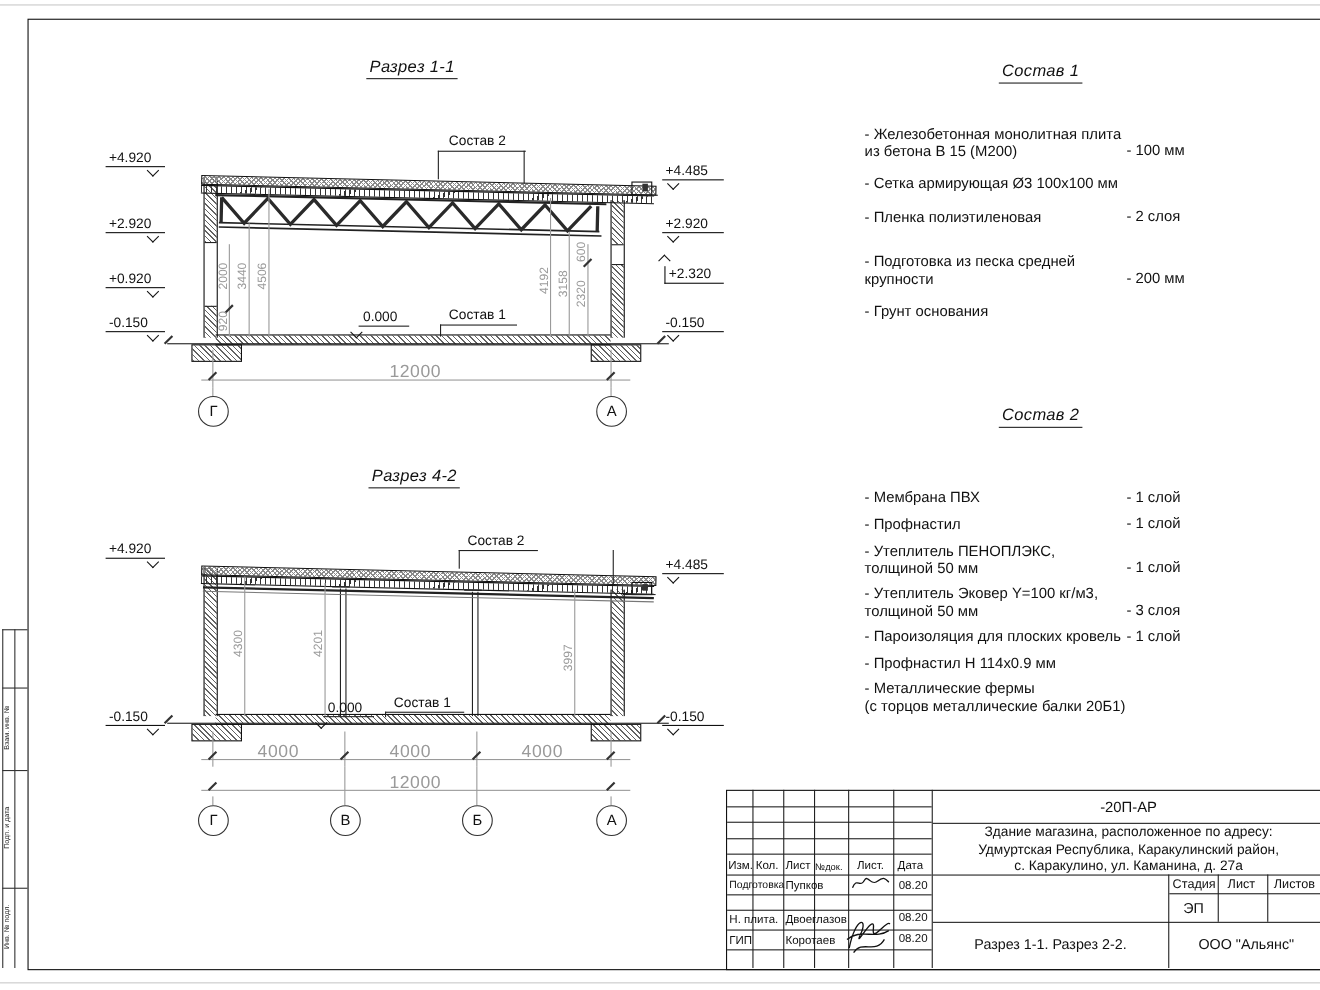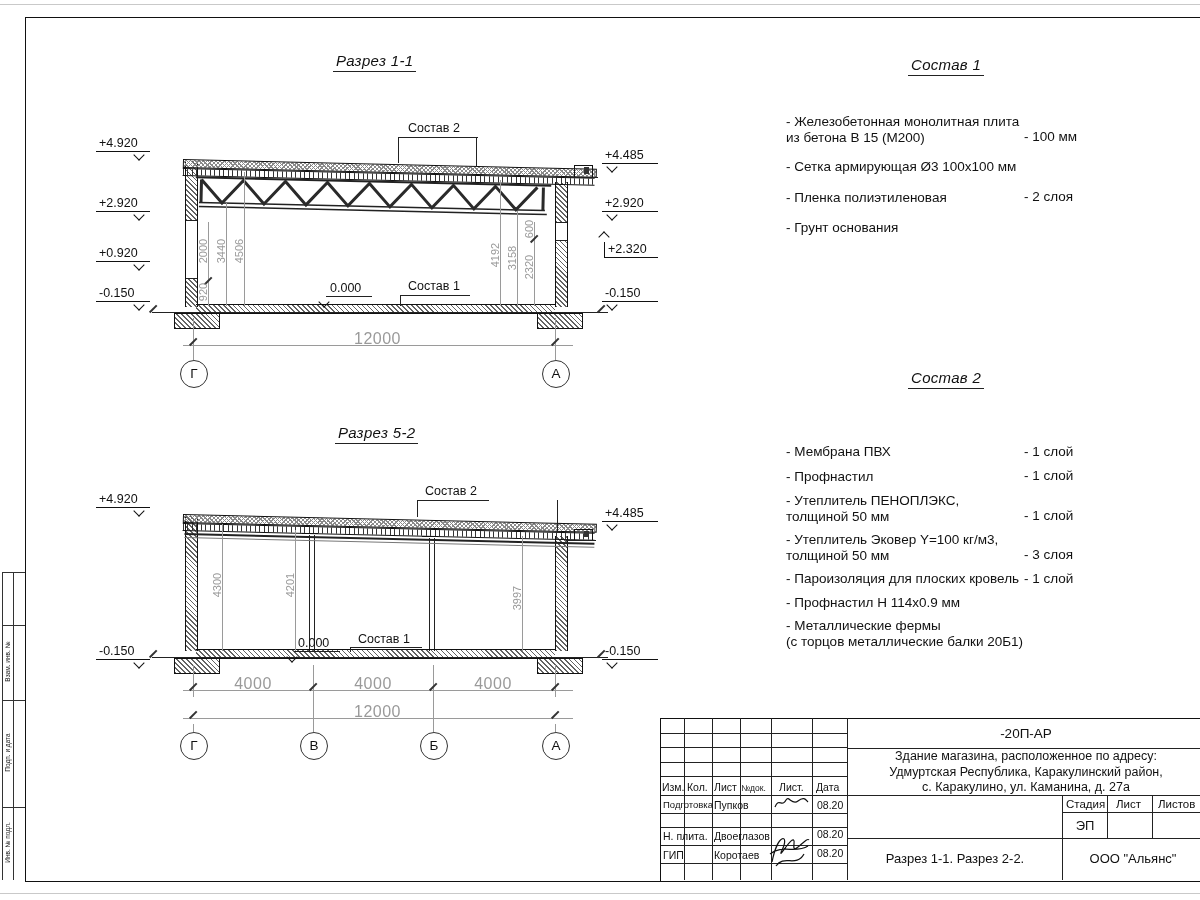--- a/index.html
+++ b/index.html
@@ -162,21 +162,21 @@
   <div class="tick" style="left:188px;top:341px"></div>
   <div class="tick" style="left:550px;top:341px"></div>
   <div class="hdim" style="left:354px;top:330px">12000</div>
   <div class="gvl" style="left:193px;top:352px;height:8px"></div>
   <div class="gvl" style="left:555px;top:352px;height:8px"></div>
   <div class="axisc" style="left:180px;top:360px">Г</div>
   <div class="axisc" style="left:542px;top:360px">А</div>
 </div>
 
 <div>
-  <div class="dtitle" style="left:335px;top:424px">Разрез 5-2</div>
+  <div class="dtitle" style="left:335px;top:424px">Разрез 4-2</div>
 
   <div class="lvl" style="left:96px;top:492px;width:54px">
       <span class="t">+4.920</span>
       <span class="vm" style="right:7px;top:15px"></span>
     </div>
   <div class="lvl" style="left:96px;top:644px;width:54px">
       <span class="t">-0.150</span>
       <span class="vm" style="right:7px;top:15px"></span>
     </div>
   <div class="lvl" style="left:602px;top:506px;width:56px">
@@ -256,21 +256,23 @@
   <div class="axisc" style="left:300px;top:732px">В</div>
   <div class="axisc" style="left:420px;top:732px">Б</div>
   <div class="axisc" style="left:542px;top:732px">А</div>
 </div>
 
 <div class="dtitle" style="left:908px;top:56px">Состав 1</div>
 <div class="comp" style="left:786px;top:114px">
   <div class="crow" style="margin-bottom:14px"><span class="nm">- Железобетонная  монолитная плита
 из бетона В 15 (М200)</span><span class="vv">- 100 мм</span></div>
   <div class="crow" style="margin-bottom:15px"><span class="nm">- Сетка армирующая Ø3 100х100 мм</span></div>
-  <div class="crow" style="margin-bottom:15px"><span class="nm">- Пленка полиэтиленовая</span><span class="vv">-  2 слоя</span></div>
+  <div class="crow" style="margin-bottom:25px"><span class="nm">- Пленка полиэтиленовая</span><span class="vv">-  2 слоя</span></div>
+  <div class="crow" style="margin-bottom:14px"><span class="nm">- Подготовка из песка средней
+крупности</span><span class="vv">- 200 мм</span></div>
   <div class="crow"><span class="nm">- Грунт основания</span></div>
 </div>
 
 <div class="dtitle" style="left:908px;top:369px">Состав 2</div>
 <div class="comp" style="left:786px;top:444px">
   <div class="crow" style="margin-bottom:9px"><span class="nm">- Мембрана ПВХ</span><span class="vv">- 1 слой</span></div>
   <div class="crow" style="margin-bottom:9px"><span class="nm">- Профнастил</span><span class="vv">- 1 слой</span></div>
   <div class="crow" style="margin-bottom:8px"><span class="nm">- Утеплитель ПЕНОПЛЭКС,
 толщиной 50 мм</span><span class="vv">- 1 слой</span></div>
   <div class="crow" style="margin-bottom:8px"><span class="nm">- Утеплитель Эковер Y=100 кг/м3,

